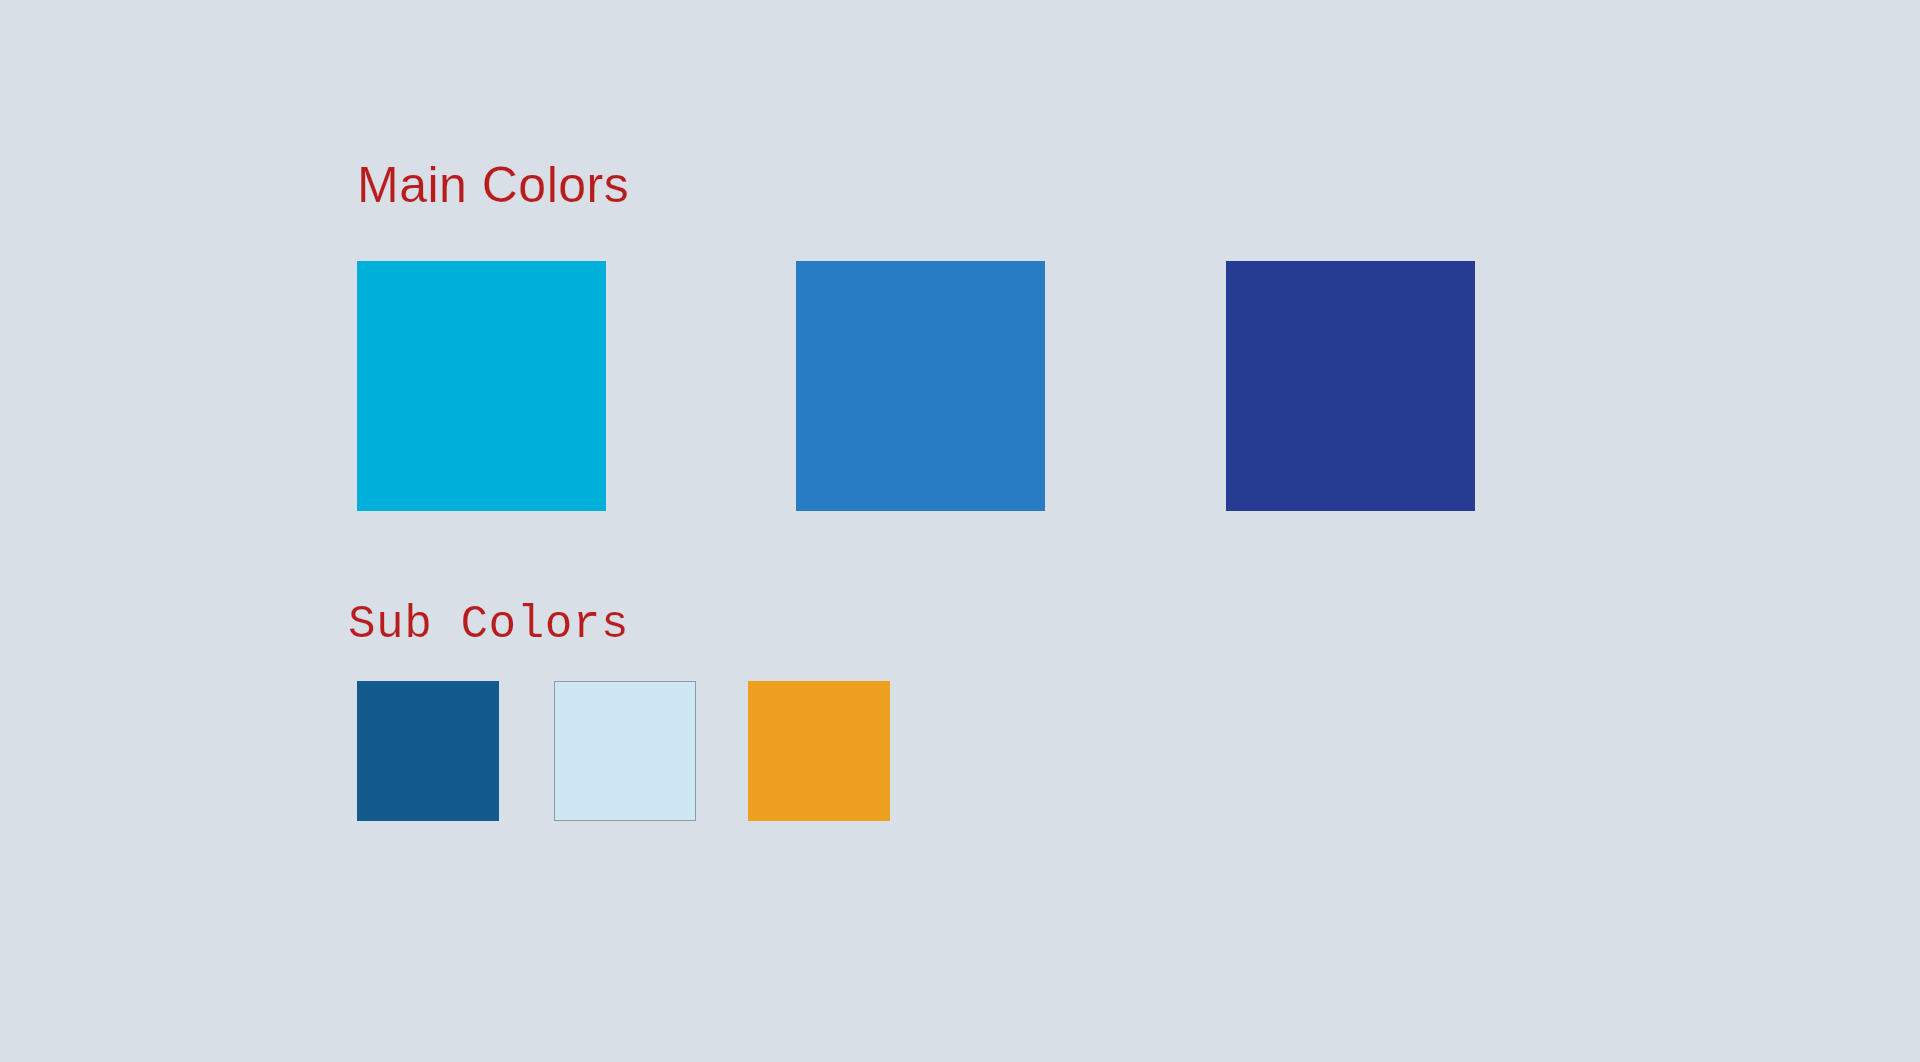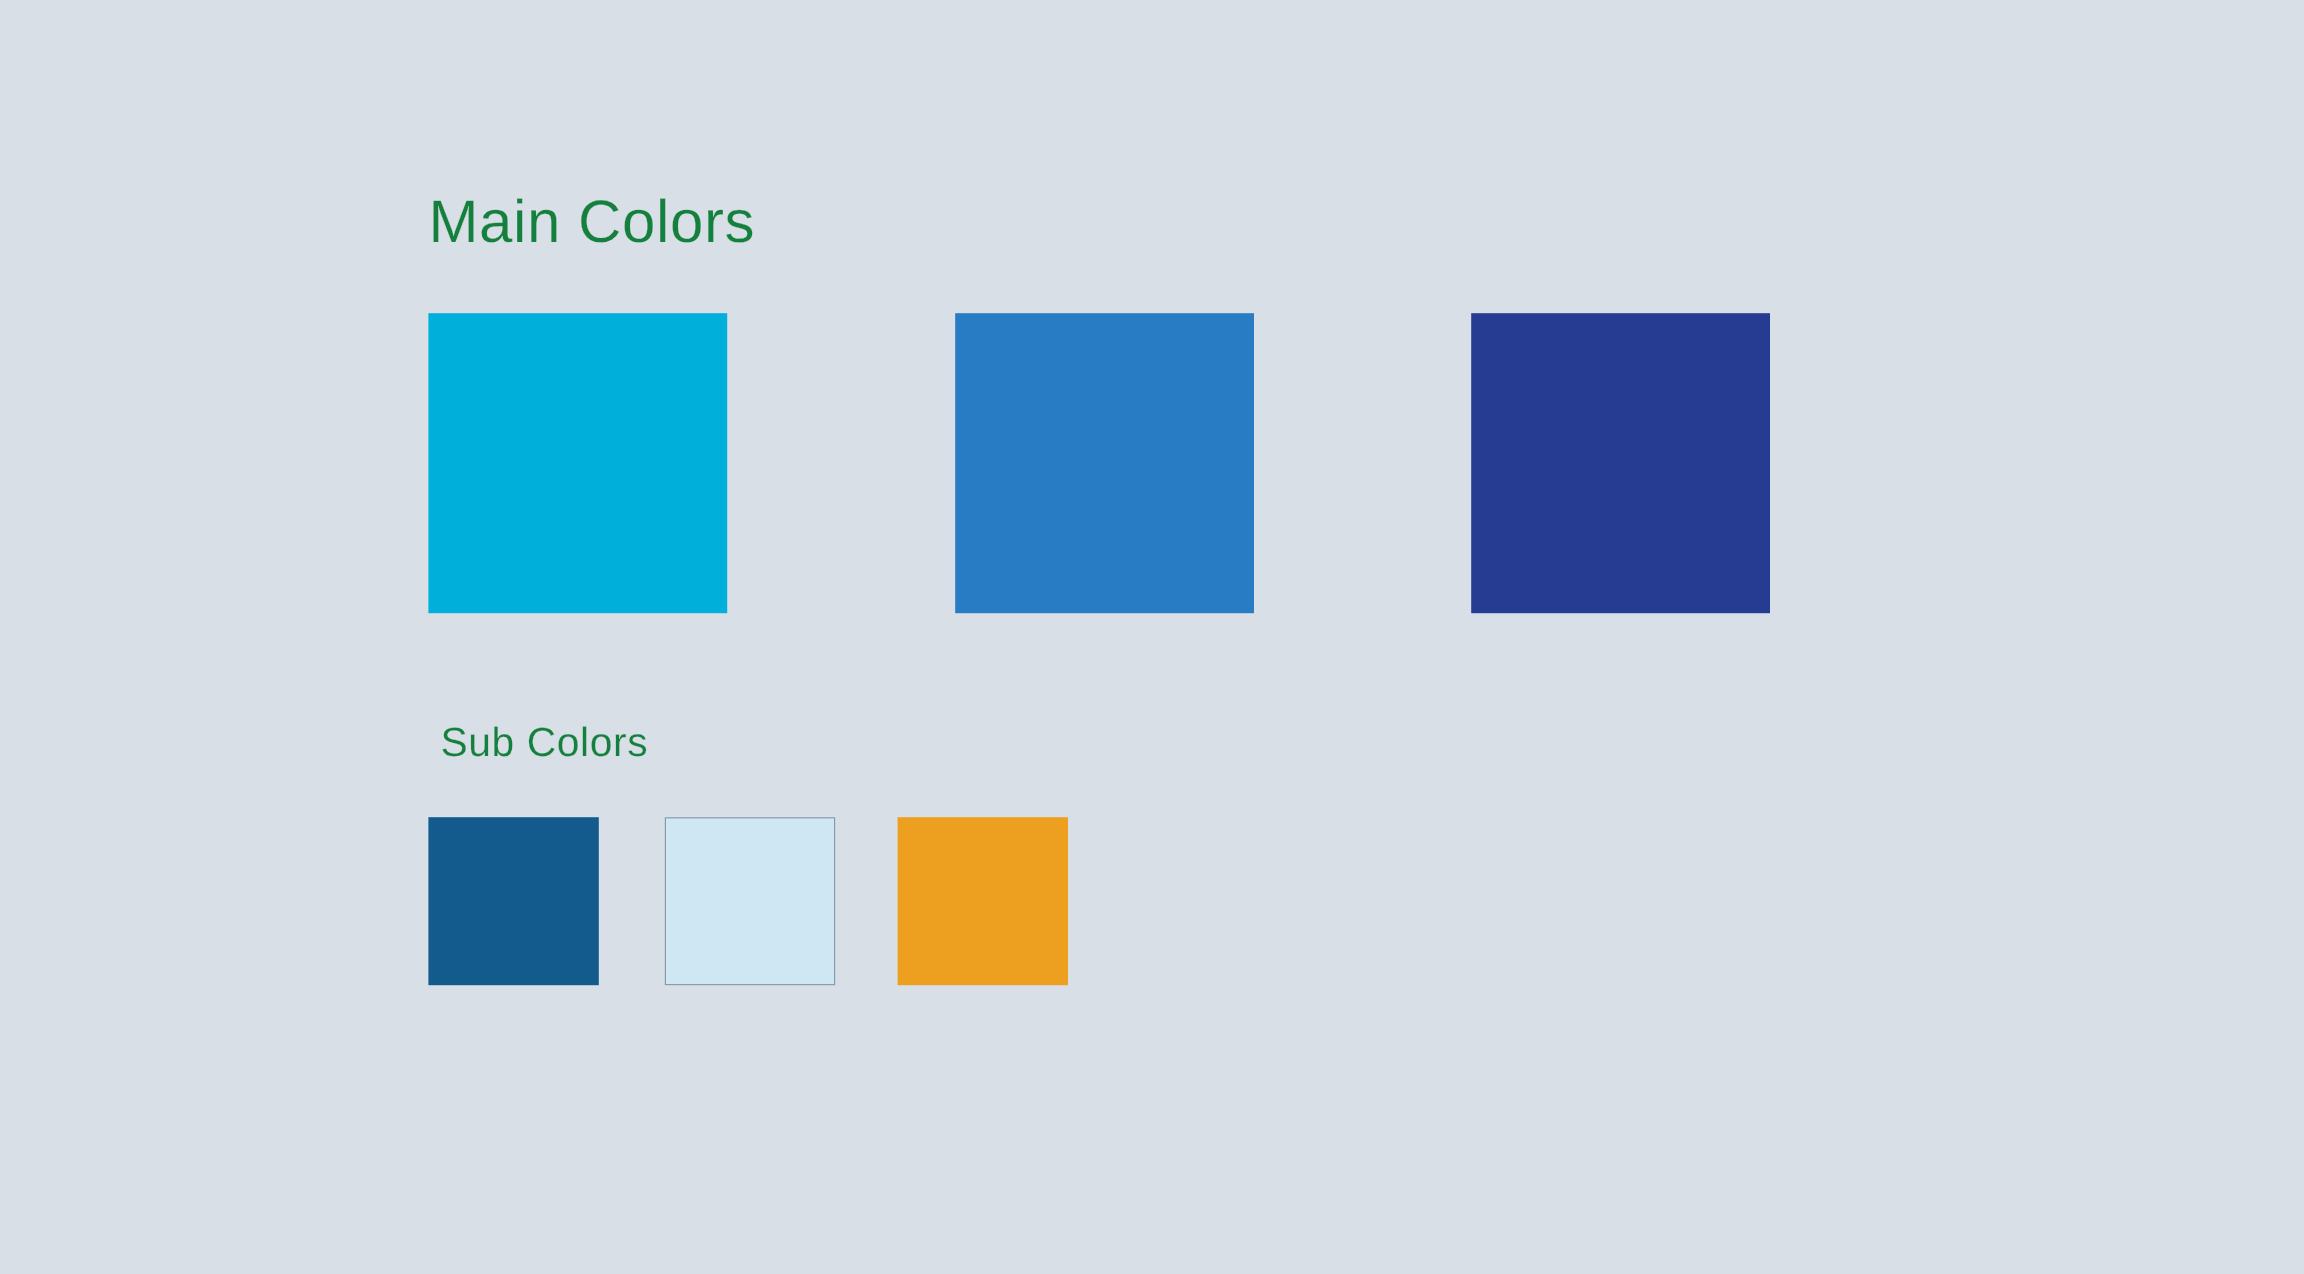--- a/index.html
+++ b/index.html
@@ -19,40 +19,41 @@
     position: absolute;
     left: 0;
     top: 0;
     width: 1920px;
     height: 1062px;
   }
 
   
   .section-heading {
     position: absolute;
-    color: #15803d;
+    color: #b91c1c;
     font-weight: 300;
     letter-spacing: 0.5px;
     white-space: nowrap;
     line-height: 1;
     font-family: "Liberation Sans", sans-serif;
     
     -webkit-text-stroke: 0.2px #d8dfe6;
   }
 
   #main-heading {
     left: 357px;
     top: 160px;
     font-size: 50px;
   }
 
   #sub-heading {
-    left: 367px;
+    left: 348px;
     top: 602px;
-    font-size: 34px;
+    font-size: 46px;
+    font-family: Liberation Mono, monospace;
   }
 
   
   .swatch-row {
     position: absolute;
     display: flex;
     align-items: flex-start;
   }
 
   #main-row {

